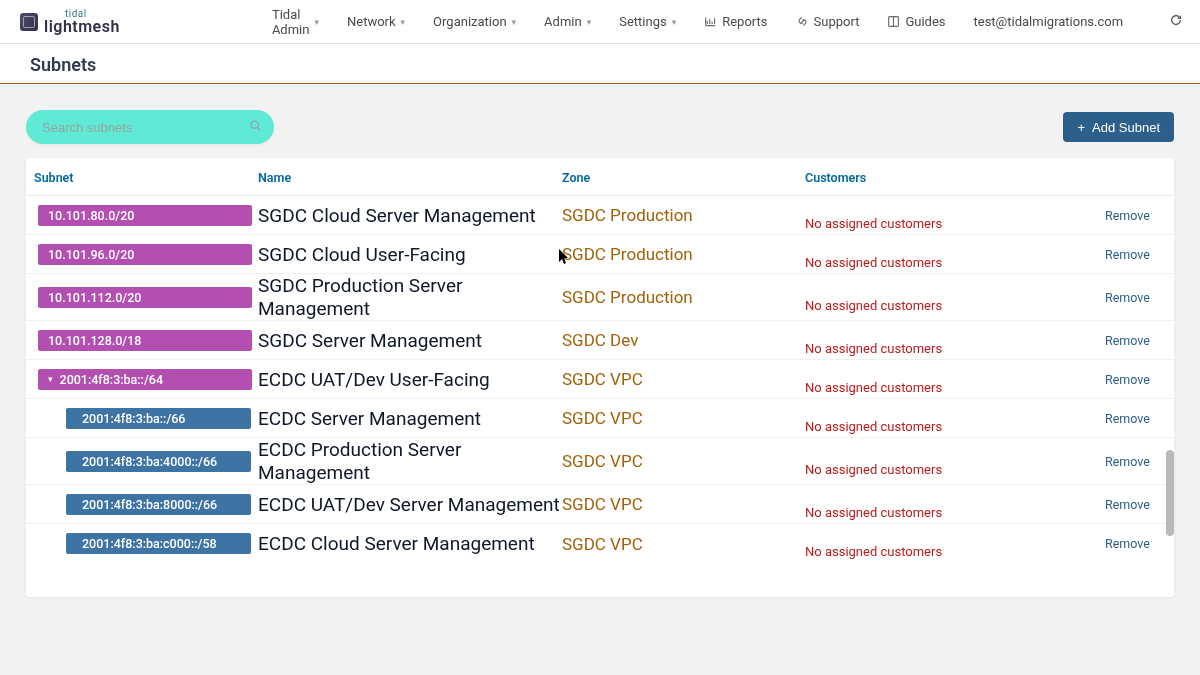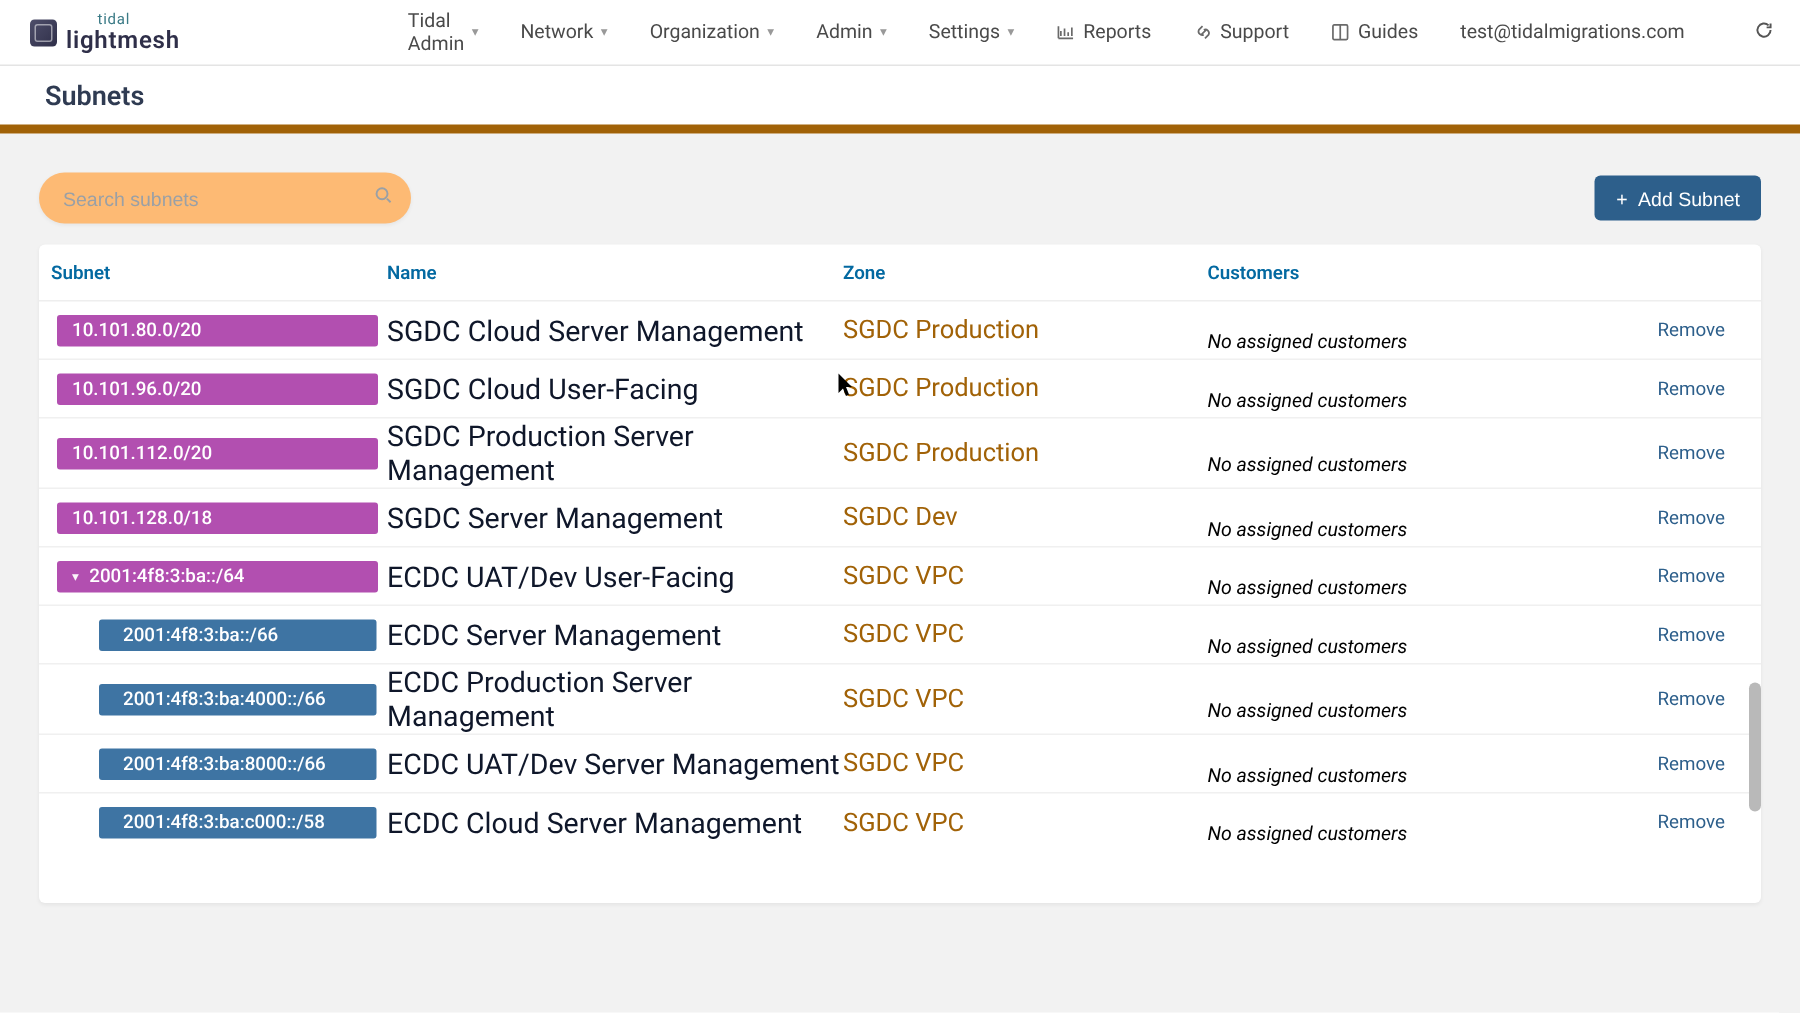--- a/index.html
+++ b/index.html
@@ -42,41 +42,41 @@
     color:#4a4a4a; font-size:13px; padding:6px 12px; cursor:pointer;
     display:flex; align-items:center; gap:5px;
   }
   .chev { font-size:9px; color:#999; }
   .nav-icon-small { width:13px; height:13px; display:inline-flex; align-items:center; justify-content:center; }
   .refresh-icon { margin-left:30px; cursor:pointer; color:#555; }
 
   
   .titlebar {
     background:#fff;
-    border-bottom:6px solid #a16207;
+    border-bottom:1px solid #a16207;
     padding:10px 30px 8px;
   }
   .titlebar h1 { font-size:18px; font-weight:600; color:#2f3b52; }
 
   
   .content {
     padding:26px 26px 30px;
   }
   .toolbar {
     display:flex; align-items:center; justify-content:space-between;
     margin-bottom:14px;
   }
   .search-wrap {
     position:relative;
     width:248px;
   }
   .search-input {
     width:100%; height:34px;
     border:none; border-radius:17px;
-    background:#fdba74;
+    background:#5eead4;
     padding:0 36px 0 16px;
     font-size:13px; color:#555;
     box-shadow:0 1px 3px rgba(0,0,0,.06);
   }
   .search-input::placeholder{color:#9aa0a6;}
   .search-icon-btn {
     position:absolute; right:12px; top:50%; transform:translateY(-50%);
     color:#9aa0a6; font-size:13px;
   }
   .add-btn {
@@ -119,21 +119,21 @@
     border-radius:2px;
     color:#fff; font-size:12.5px; font-weight:500;
     min-width:140px;
     white-space:nowrap;
   }
   .pill .caret { margin-right:7px; font-size:9px; opacity:.95;}
   .pill.purple { background:#b24fb0; min-width:214px; }
   .pill.blue { background:#3e74a3; min-width:185px;padding-left:16px;}
   .name-cell { color:#0f172a; font-size:19px; }
   .zone-cell { color:#a16207; font-size:17px; cursor:pointer; }
-  .cust-cell { color:#000000; font-style:italic; font-size:13px;margin-top:16px; }
+  .cust-cell { color:#b91c1c; font-size:13px;margin-top:16px; }
   .remove-cell {
     color:#2d5f8b; font-size:12.5px; cursor:pointer; text-align:left;
   }
 
   
   .scroll-thumb{
     position:absolute; right:0; top:292px; width:8px; height:86px;
     background:#b9b9b9; border-radius:4px;
   }
 

